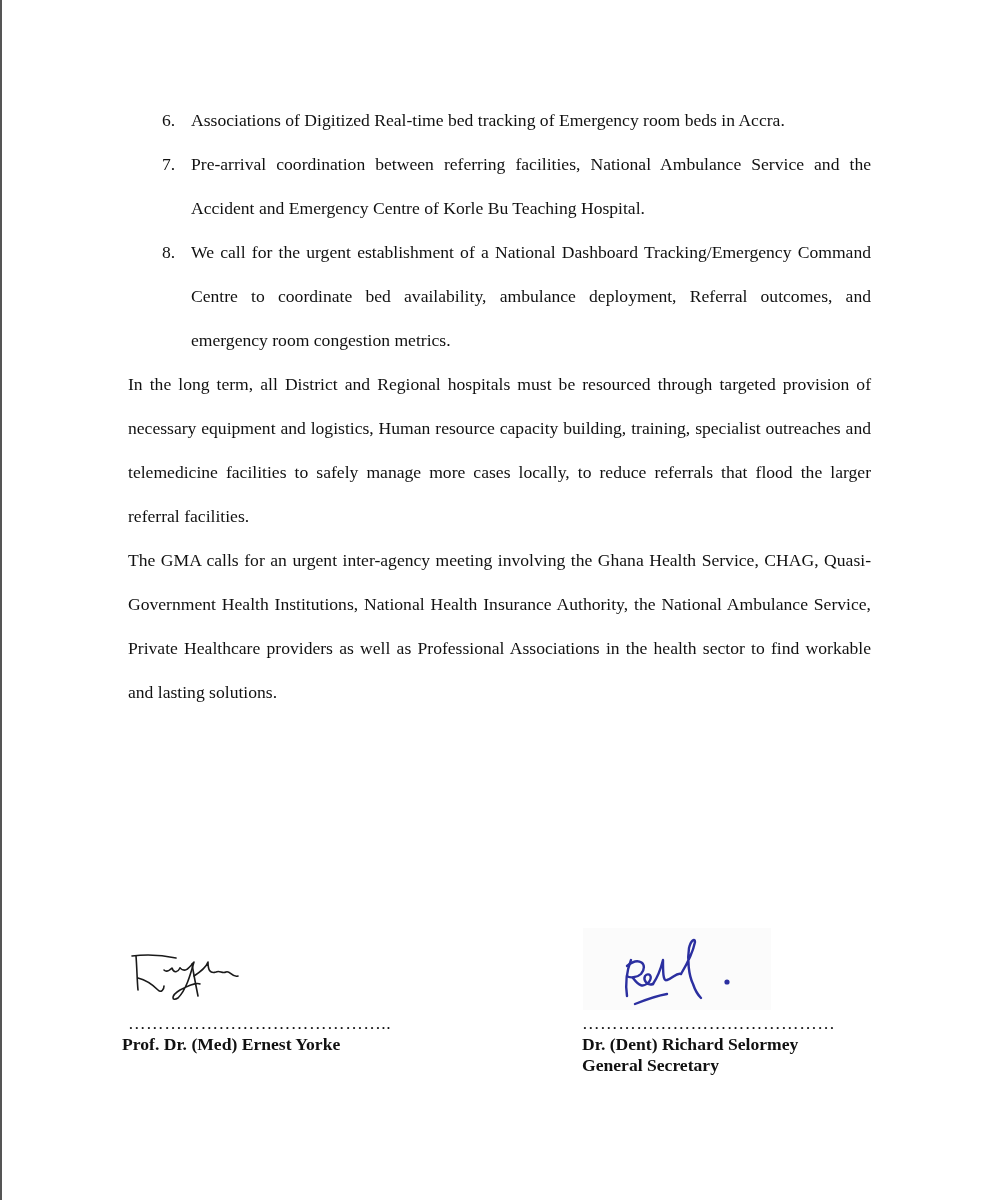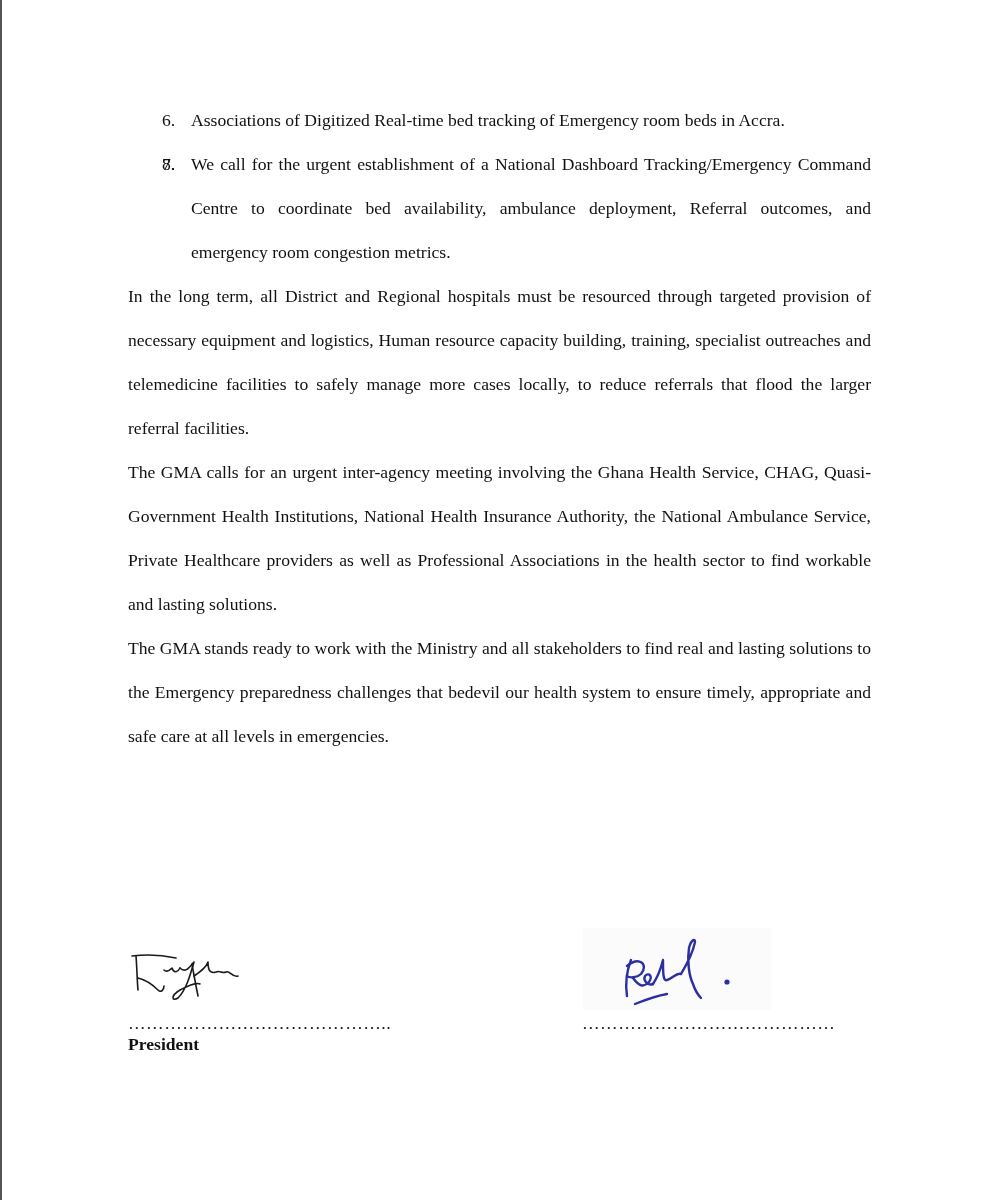--- a/index.html
+++ b/index.html
@@ -99,28 +99,28 @@
 
 <div class="page-edge"></div>
 
 <div class="content">
   <div class="list-item">
     <span class="num">6.</span>
     <span>Associations of Digitized Real-time bed tracking of Emergency room beds in Accra.</span>
   </div>
   <div class="list-item last-line-left">
     <span class="num">7.</span>
+    <span>Pre-arrival coordination between referring facilities, National Ambulance Service and the Accident and Emergency Centre of Korle Bu Teaching Hospital.</span>
   </div>
   <div class="list-item last-line-left">
     <span class="num">8.</span>
     <span>We call for the urgent establishment of a National Dashboard Tracking/Emergency Command Centre to coordinate bed availability, ambulance deployment, Referral outcomes, and emergency room congestion metrics.</span>
   </div>
   <div class="para">In the long term, all District and Regional hospitals must be resourced through targeted provision of necessary equipment and logistics, Human resource capacity building, training, specialist outreaches and telemedicine facilities to safely manage more cases locally, to reduce referrals that flood the larger referral facilities.</div>
   <div class="para">The GMA calls for an urgent inter-agency meeting involving the Ghana Health Service, CHAG, Quasi-Government Health Institutions, National Health Insurance Authority, the National Ambulance Service, Private Healthcare providers as well as Professional Associations in the health sector to find workable and lasting solutions.</div>
-  <div class="para">The GMA stands ready to work with the Ministry and all stakeholders to find real and lasting solutions to the Emergency preparedness challenges that bedevil our health system to ensure timely, appropriate and safe care at all levels in emergencies.</div>
 </div>
 
 <div class="sig-img sig-img-left">
   <svg width="140" height="55" viewBox="0 0 140 55" fill="none" stroke="#1a1a1a" stroke-width="1.6" stroke-linecap="round" stroke-linejoin="round">
     <path d="M4 6 C 20 4, 34 5, 48 8"></path>
     <path d="M8 6 C 9 18, 9 30, 10 40"></path>
     <path d="M10 28 C 18 30, 24 34, 30 40 C 33 43, 36 40, 36 36"></path>
     <path d="M36 20 C 38 22, 40 22, 44 18 C 46 24, 50 22, 52 18"></path>
     <path d="M52 18 C 58 24, 62 16, 66 12 C 62 26, 58 40, 50 48 C 44 52, 42 46, 52 40 C 60 36, 68 32, 72 34"></path>
     <path d="M64 14 C 66 26, 68 36, 70 46"></path>
@@ -134,18 +134,20 @@
     <path d="M50 50 C 56 58, 60 60, 66 54 C 70 48, 66 44, 62 48 C 60 52, 64 58, 70 56"></path>
     <path d="M70 56 C 74 50, 78 40, 80 32 C 80 44, 80 54, 84 52 C 90 50, 94 44, 98 46"></path>
     <path d="M98 46 C 104 36, 110 24, 112 14 C 112 10, 108 12, 106 20 C 104 32, 106 48, 110 56 C 112 62, 114 66, 118 70"></path>
     <path d="M52 76 C 62 72, 72 68, 84 66"></path>
     <circle cx="144" cy="54" r="1.4" fill="#2b2fa0"></circle>
   </svg>
 </div>
 
 <div class="sig-block sig-left">
   <div class="dots">……………………………………..</div>
-  <div class="title-line">President</div>
+  <div>Prof.  Dr. (Med) Ernest Yorke</div>
 </div>
 
 <div class="sig-block sig-right">
   <div class="dots">……………………………………</div>
+  <div>Dr. (Dent) Richard Selormey</div>
+  <div class="title-line">General Secretary</div>
 </div>
 
 </body></html>

